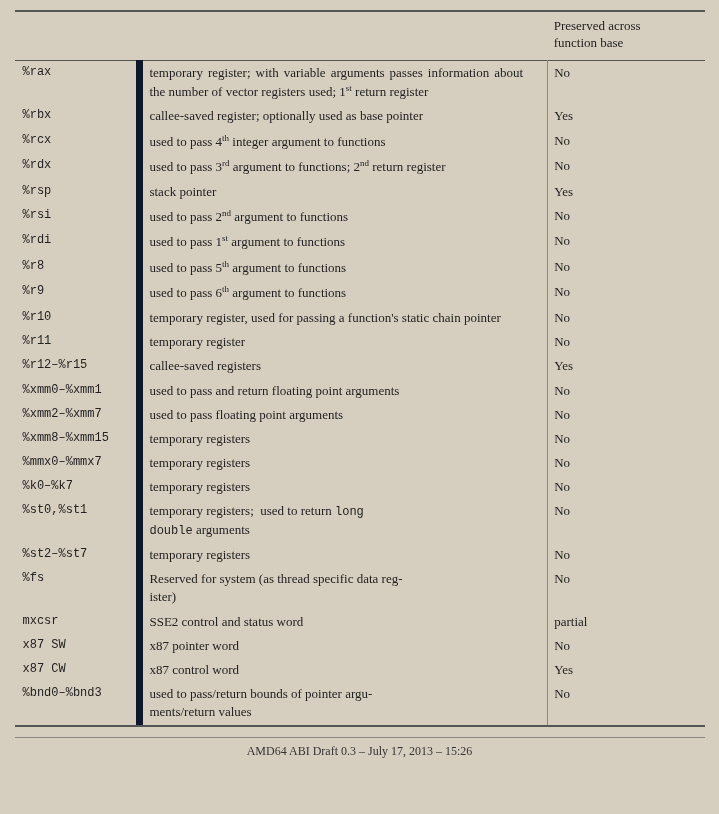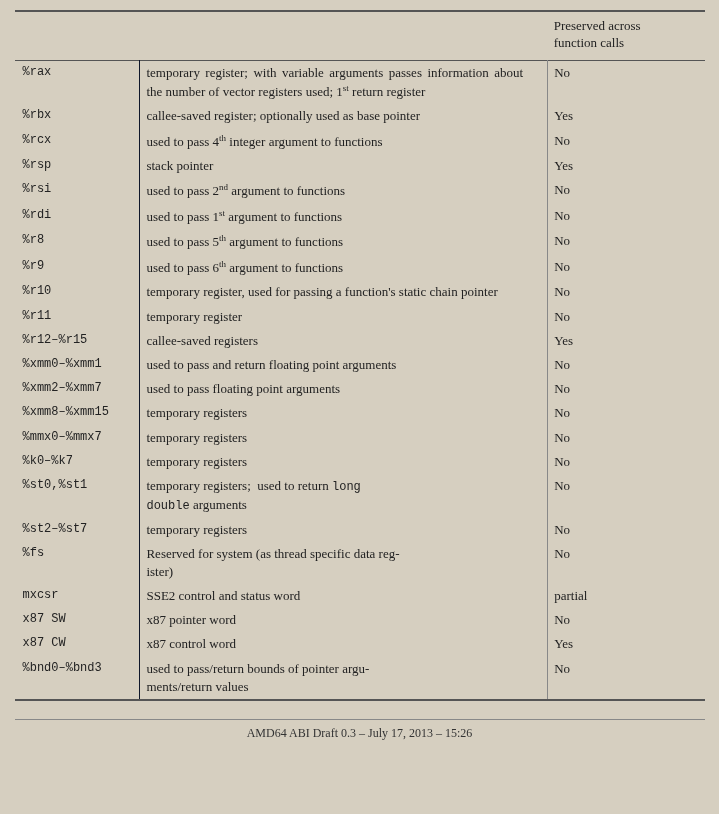--- a/index.html
+++ b/index.html
@@ -64,72 +64,77 @@
       font-family: "Courier New", Courier, monospace;
       font-size: 12px;
       text-align: left;
       padding-left: 8px;
       white-space: nowrap;
     }
     tbody td.col-usage {
       text-align: justify;
       padding-right: 24px;
       padding-left: 6px;
-      border-left: 1px solid #0f172a;
+      border-left: 7px solid #0f172a;
     }
     tbody td.col-preserved {
       text-align: left;
       padding-left: 6px;
       border-left: 1px solid #888;
     }
     sup {
       font-size: 9px;
     }
     .mono-inline {
       font-family: "Courier New", Courier, monospace;
       font-size: 12px;
     }
     .footer {
-      margin-top: 18px;
+      margin-top: 10px;
       font-size: 12px;
       color: #333;
       text-align: center;
       border-top: 1px solid #888;
       width: 690px;
       padding-top: 6px;
     }
   </style>
 </head>
 <body>
 
 <div class="page-container">
   <div class="table-wrapper">
     <table>
       <thead>
         <tr>
           <th class="col-register"></th>
           <th class="col-usage"></th>
           <th class="col-preserved" style="white-space:pre-line;">Preserved across
-function calls</th>
+function base</th>
         </tr>
       </thead>
       <tbody id="table-body">
       <tr>
             <td class="col-register">%rax</td>
             <td class="col-usage">temporary register; with variable arguments passes information about the number of vector registers used; 1<sup>st</sup> return register</td>
             <td class="col-preserved">No</td>
           </tr>
           <tr>
             <td class="col-register">%rbx</td>
             <td class="col-usage">callee-saved register; optionally used as base pointer</td>
             <td class="col-preserved">Yes</td>
           </tr>
           <tr>
             <td class="col-register">%rcx</td>
             <td class="col-usage">used to pass 4<sup>th</sup> integer argument to functions</td>
+            <td class="col-preserved">No</td>
+          </tr>
+          <tr>
+            <td class="col-register">%rdx</td>
+            <td class="col-usage">used to pass 3<sup>rd</sup> argument to functions; 2<sup>nd</sup> return register</td>
             <td class="col-preserved">No</td>
           </tr>
           <tr>
             <td class="col-register">%rsp</td>
             <td class="col-usage">stack pointer</td>
             <td class="col-preserved">Yes</td>
           </tr>
           <tr>
             <td class="col-register">%rsi</td>
             <td class="col-usage">used to pass 2<sup>nd</sup> argument to functions</td>

